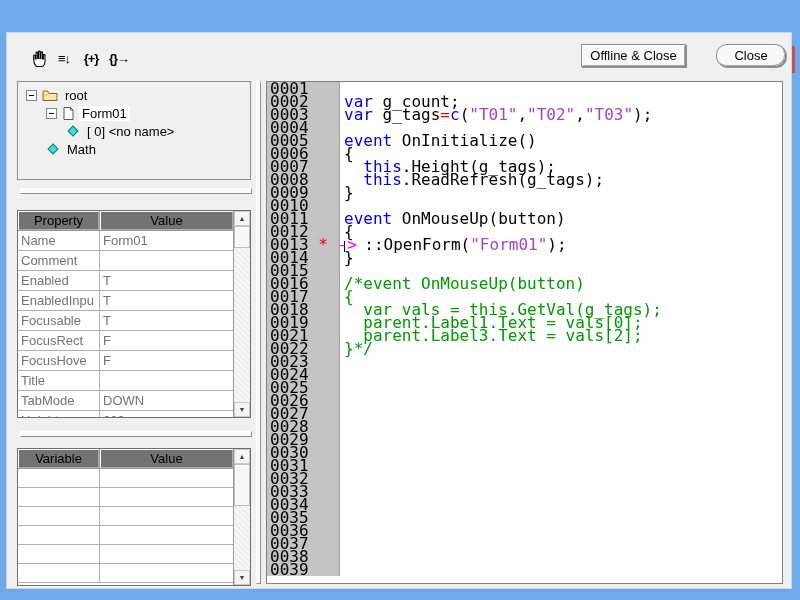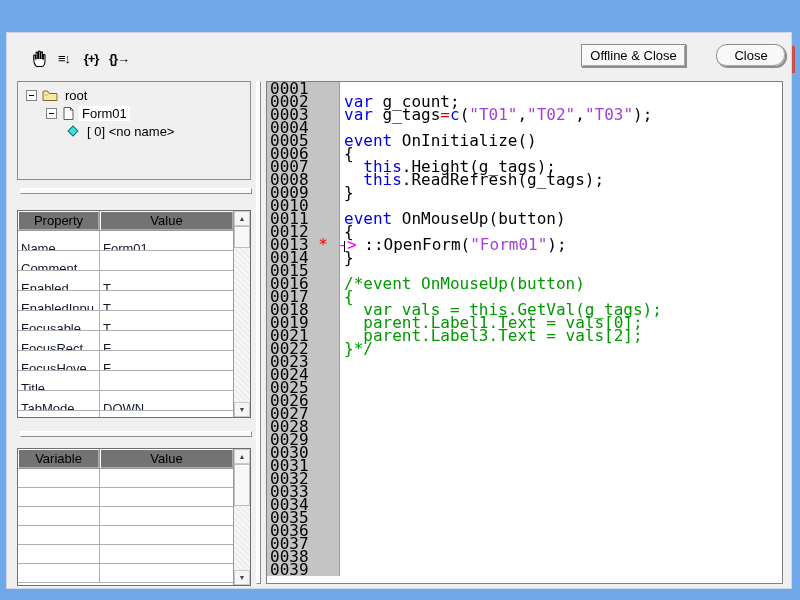--- a/index.html
+++ b/index.html
@@ -48,21 +48,21 @@
   .prop{top:177px;height:208px;} .vars{top:415px;height:138px;}
   .tbody{position:absolute;left:0;top:0;right:16px;bottom:0;}
   .thead{display:flex;height:20px;background:#737373;}
   .th{display:flex;align-items:center;justify-content:center;color:#000;
     border-right:1px solid #9a9a9a;border-bottom:1px solid #9a9a9a;
     box-shadow:inset 1px 1px 0 #ffffff,inset -1px -1px 0 #ababab;box-sizing:border-box;}
   .c1{width:82px;flex:none;} .c2{flex:1;}
   .tr{display:flex;}
   .prop .tr{height:20px;} .vars .tr{height:19px;}
   .td{border-right:1px solid #b0b0b0;border-bottom:1px solid #b0b0b0;box-sizing:border-box;
-    padding:10px 0 0 3px;overflow:hidden;white-space:nowrap;color:#0f172a;}
+    padding:2px 0 0 3px;overflow:hidden;white-space:nowrap;color:#737373;}
   
   .vscroll{position:absolute;top:0;right:0;bottom:0;width:16px;border-left:1px solid #9a9a9a;
     background:#f1f1f1;display:flex;flex-direction:column;}
   .sbtn{height:15px;flex:none;display:flex;align-items:center;justify-content:center;
     font-size:7px;color:#444;background:#f5f5f5;border:1px solid #c9c9c9;box-sizing:border-box;cursor:pointer;}
   .sthumb{flex:none;background:#f8f8f8;border:1px solid #bdbdbd;box-sizing:border-box;
     box-shadow:inset 1px 1px 0 #fff;cursor:pointer;}
   .strack{flex:1;background:repeating-linear-gradient(45deg,#eeeeee 0 2px,#f7f7f7 2px 4px);}
   
   .code{position:absolute;left:259px;top:48px;width:517px;height:503px;background:#fff;
@@ -135,20 +135,30 @@
         <div class="trow" style="padding-left: 48px;">
           <span class="tico">
             <svg width="14" height="14">
               <g transform="rotate(45 7 7)">
                 <rect x="3.5" y="3.5" width="7" height="7" fill="#35E2DC" stroke="#14716E"></rect>
               </g>
             </svg>
           </span>
           <span class="tlabel">[ 0] &lt;no name&gt;</span>
         </div>
+        <div class="trow" style="padding-left: 28px;">
+          <span class="tico">
+            <svg width="14" height="14">
+              <g transform="rotate(45 7 7)">
+                <rect x="3.5" y="3.5" width="7" height="7" fill="#35E2DC" stroke="#14716E"></rect>
+              </g>
+            </svg>
+          </span>
+          <span class="tlabel">Math</span>
+        </div>
       </div>
     <div class="hsplit s1"></div>
 
     <div class="table prop" id="prop-table">
         <div class="tbody">
           <div class="thead">
             <div class="th c1">Property</div>
             <div class="th c2">Value</div>
           </div>
           <div class="tr">

